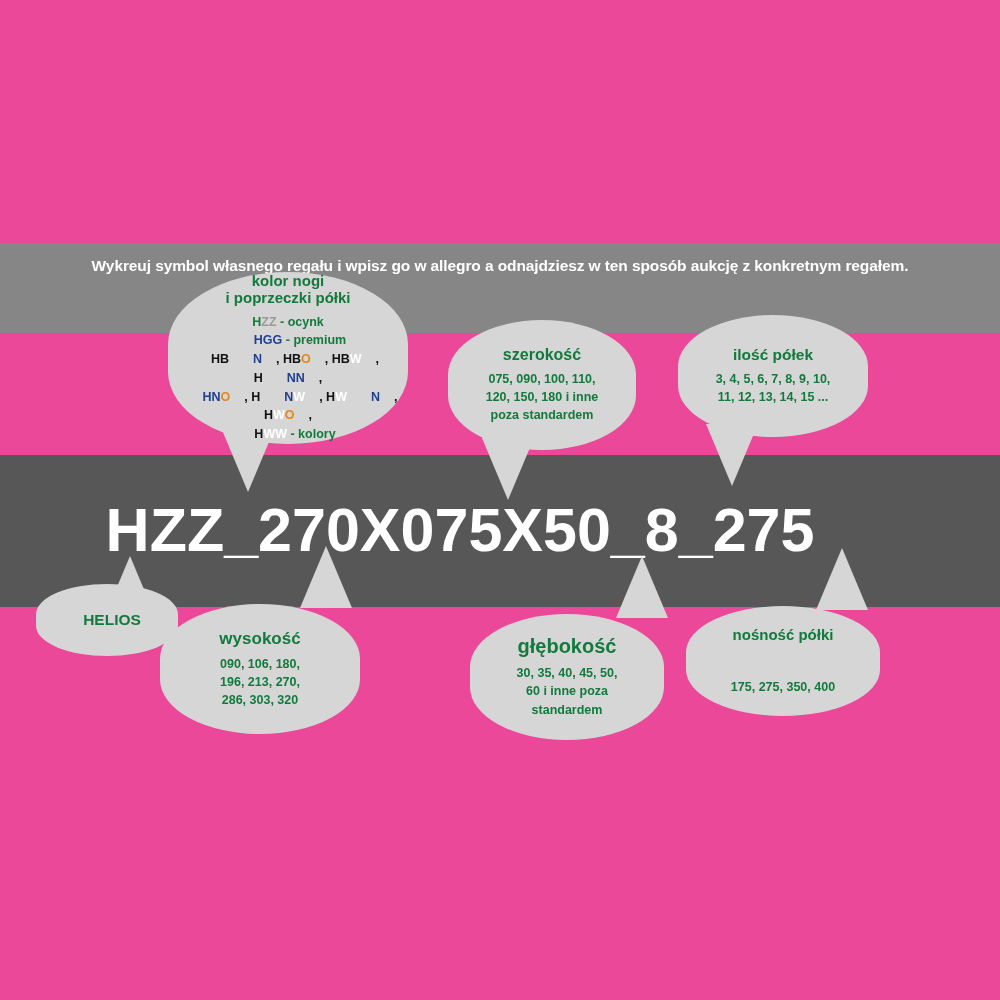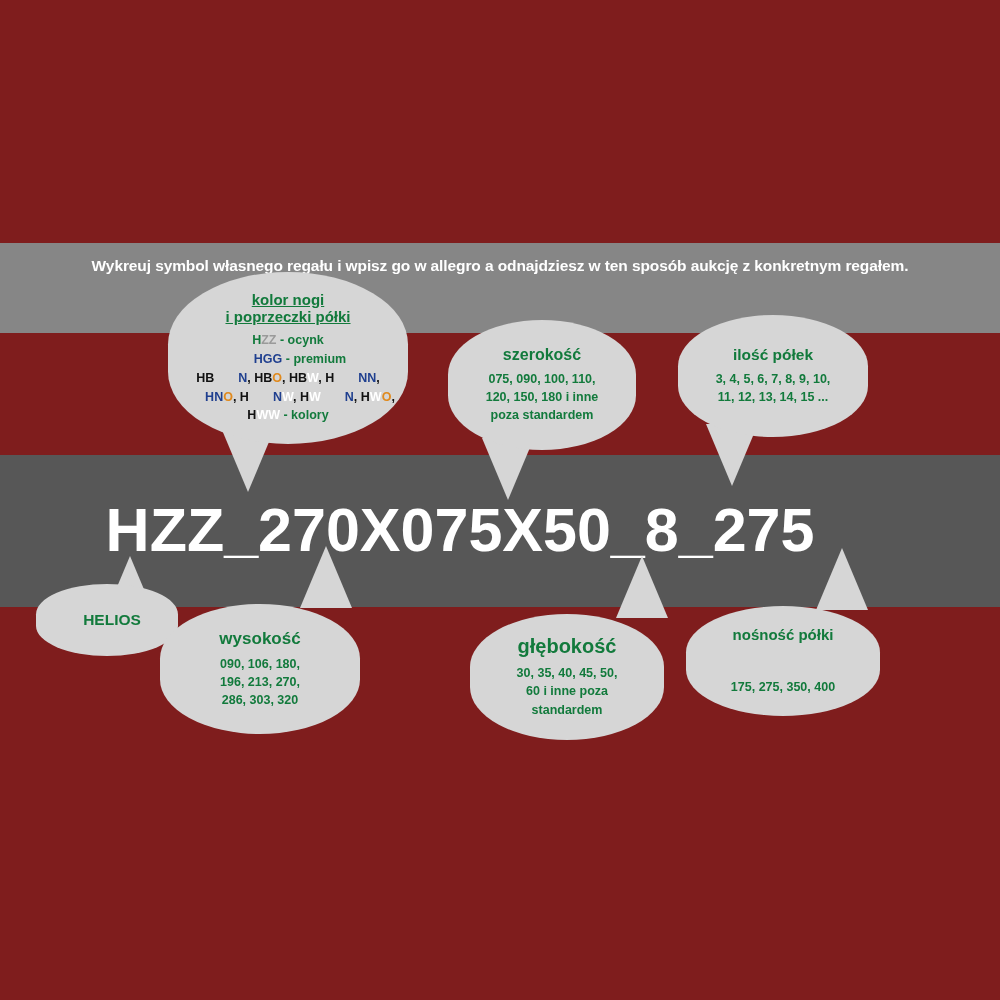--- a/index.html
+++ b/index.html
@@ -7,21 +7,21 @@
     padding: 0;
     background: #ffffff;
   }
   body {
     font-family: "Liberation Sans", sans-serif;
   }
   #stage {
     position: relative;
     width: 1000px;
     height: 1000px;
-    background: #7f1d1d;
+    background: #ec4899;
     overflow: hidden;
   }
 
   
   .band {
     position: absolute;
     left: 0;
     width: 1000px;
   }
   .band-top {
@@ -104,21 +104,21 @@
     border-left: 26px solid transparent;
     border-right: 26px solid transparent;
     border-bottom: 62px solid #d6d6d6;
   }
 
   
   #bubble-kolor {
     left: 168px; top: 272px; width: 240px; height: 172px;
     font-size: 13px;
   }
-  #bubble-kolor .b-title { font-size: 15px; text-decoration: underline; }
+  #bubble-kolor .b-title { font-size: 15px; }
   #bubble-kolor .lines { line-height: 1.5; font-size: 12.5px; font-weight: bold; }
   #tail-kolor { left: 222px; top: 430px; }
 
   #bubble-szerokosc {
     left: 448px; top: 320px; width: 188px; height: 130px;
     font-size: 12.5px;
   }
   #bubble-szerokosc .b-title { font-size: 16px; }
   #tail-szerokosc { left: 482px; top: 438px; }
 
@@ -153,21 +153,21 @@
   #bubble-nosnosc {
     left: 686px; top: 606px; width: 194px; height: 110px;
     font-size: 12.5px;
     gap: 28px;
   }
   #bubble-nosnosc .b-title { font-size: 15px; }
   #tail-nosnosc { left: 816px; top: 548px; }
 
   
   .c-green  { color: #127a3c; }
-  .c-black  { color: #111111; }
+  .c-black  { color: #111111; margin-left: 14px; }
   .c-orange { color: #e08a1e; }
   .c-white  { color: #ffffff; }
   .c-grey   { color: #9a9a9a; }
   .c-darkblue { color: #1f3f8f; padding-left: 24px; }
 </style>
 </head>
 <body>
 
 <div id="stage">
 

